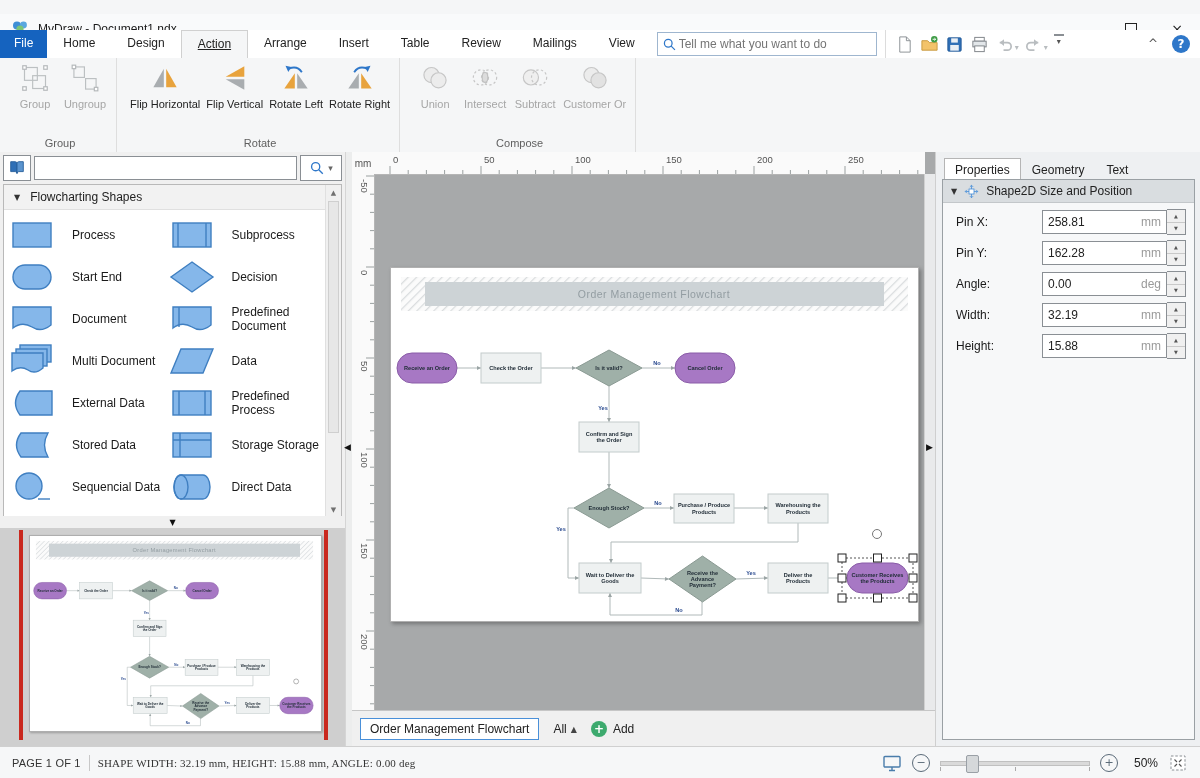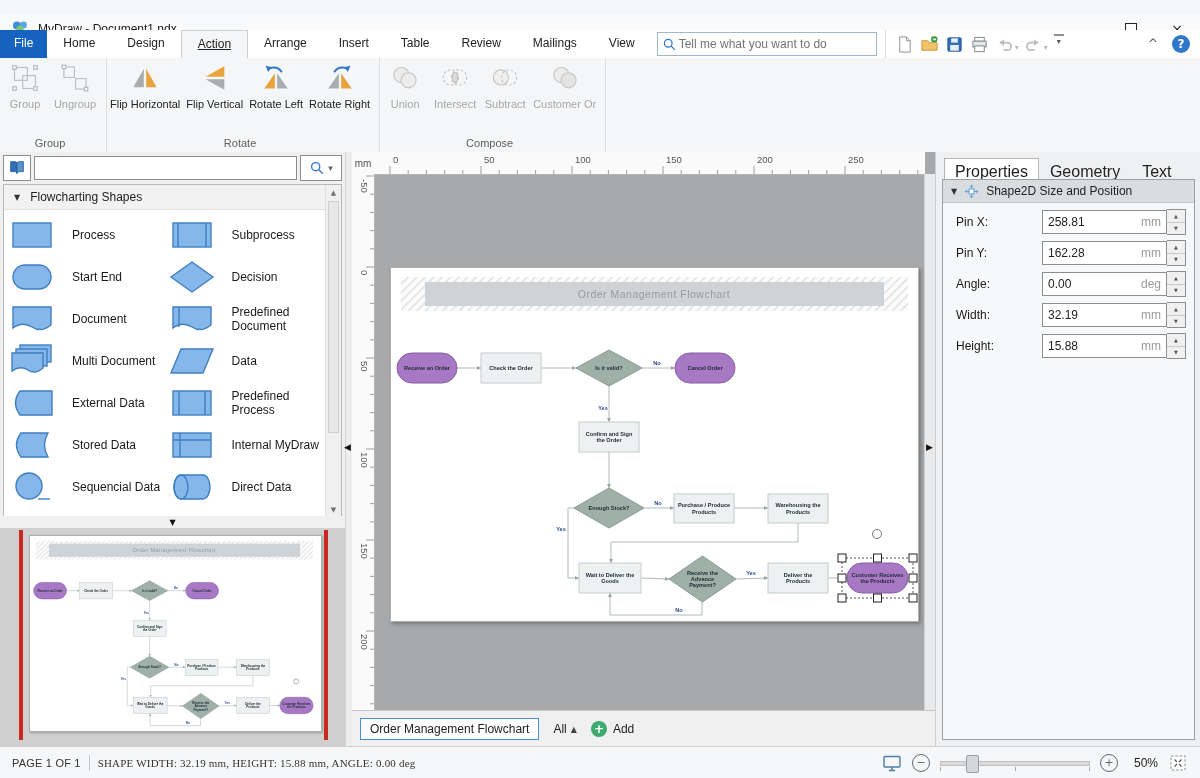--- a/index.html
+++ b/index.html
@@ -34,21 +34,21 @@
   .qcustom{width:10px;height:14px;border-top:2px solid #8a8f94;margin:4px 0 0 4px;
            font-size:8px;color:#555;text-align:center;line-height:12px;}
   .ribbonright{margin-left:auto;display:flex;align-items:center;padding-right:10px;gap:14px;}
   .chevup{font-size:12px;color:#555;}
   .helpbtn{width:18px;height:18px;border-radius:50%;background:#2e77c9;color:#fff;
            display:flex;align-items:center;justify-content:center;font-size:12px;font-weight:bold;}
 
   
   .ribbon{position:absolute;top:58px;left:0;right:0;height:94px;background:#f5f6f7;
           border-bottom:1px solid #d0d0d0;display:flex;}
-  .rgroup{display:flex;flex-direction:column;border-right:1px solid #dedede;padding:2px 6px 0 0;}
+  .rgroup{display:flex;flex-direction:column;border-right:1px solid #dedede;padding:2px 6px 0 10px;}
   .rbtns{flex:1;display:flex;align-items:flex-start;}
   .rbtn{min-width:44px;display:flex;flex-direction:column;align-items:center;padding:4px 3px 0 3px;}
   .ricon svg{width:28px;height:28px;}
   .rlabel{font-size:11px;line-height:13px;text-align:center;color:#222;margin-top:3px;}
   .rbtn.disabled .rlabel{color:#a6a6a6;}
   .rgroup-label{text-align:center;font-size:11px;color:#5f5f5f;padding:2px 0 3px 0;}
 
   
   .main{position:absolute;top:152px;left:0;right:0;height:594px;}
 
@@ -110,21 +110,21 @@
   .pagetab{background:#fff;border:1px solid #4a90d9;padding:3px 9px;font-size:12px;color:#222;}
   .pagefilter{display:flex;align-items:center;gap:4px;font-size:12px;}
   .pagefilter .glyph{font-size:8px;color:#444;}
   .addbtn{display:flex;align-items:center;gap:6px;font-size:12px;}
   .addcircle{width:16px;height:16px;border-radius:50%;background:#3daa6e;color:#fff;
              display:flex;align-items:center;justify-content:center;font-size:12px;font-weight:bold;line-height:16px;}
 
   
   .rightpanel{position:absolute;left:935px;top:0;width:265px;height:594px;background:#eef0f2;border-left:1px solid #cfcfcf;}
   .proptabs{position:absolute;left:8px;top:6px;display:flex;}
-  .proptab{padding:4px 10px;font-size:16px;border:1px solid transparent;}
+  .proptab{padding:4px 10px;font-size:12px;border:1px solid transparent;}
   .proptab.active{background:#fff;border:1px solid #b5b5b5;border-bottom:1px solid #fff;}
   .propbox{position:absolute;left:6px;right:6px;top:27px;bottom:6px;background:#f7f8f9;border:1px solid #9aa0a4;}
   .propheader{height:22px;background:#d9dde0;display:flex;align-items:center;gap:7px;
               padding-left:8px;font-size:12px;border-bottom:1px solid #c3c7ca;}
   .propheader .glyph{font-size:8px;color:#333;}
   .propheader svg{width:15px;height:15px;}
   .proprow{display:flex;align-items:center;margin:7px 8px 0 13px;height:24px;}
   .proplabel{width:86px;font-size:12px;color:#1a1a1a;}
   .propinput{flex:1;height:22px;border:1px solid #8a8f94;background:#fff;display:flex;
              align-items:center;padding:0 5px;font-size:12px;}
@@ -473,21 +473,21 @@
               <span class="slabel">Stored Data</span>
             </div>
             <div class="shapeitem">
               <svg viewBox="0 0 48 36">
                 <g fill="#85b7ea" stroke="#3f7fc1" stroke-width="1.4">
                   <rect x="5" y="6" width="38" height="24"></rect>
                   <line x1="12" y1="6" x2="12" y2="30"></line>
                   <line x1="5" y1="13" x2="43" y2="13"></line>
                 </g>
               </svg>
-              <span class="slabel">Internal MyDraw</span>
+              <span class="slabel">Storage Storage</span>
             </div>
             <div class="shapeitem">
               <svg viewBox="0 0 48 36">
                 <g fill="#85b7ea" stroke="#3f7fc1" stroke-width="1.4">
                   <circle cx="21" cy="17" r="13"></circle>
                   <line x1="30" y1="30" x2="42" y2="30"></line>
                 </g>
               </svg>
               <span class="slabel">Sequencial Data</span>
             </div>

